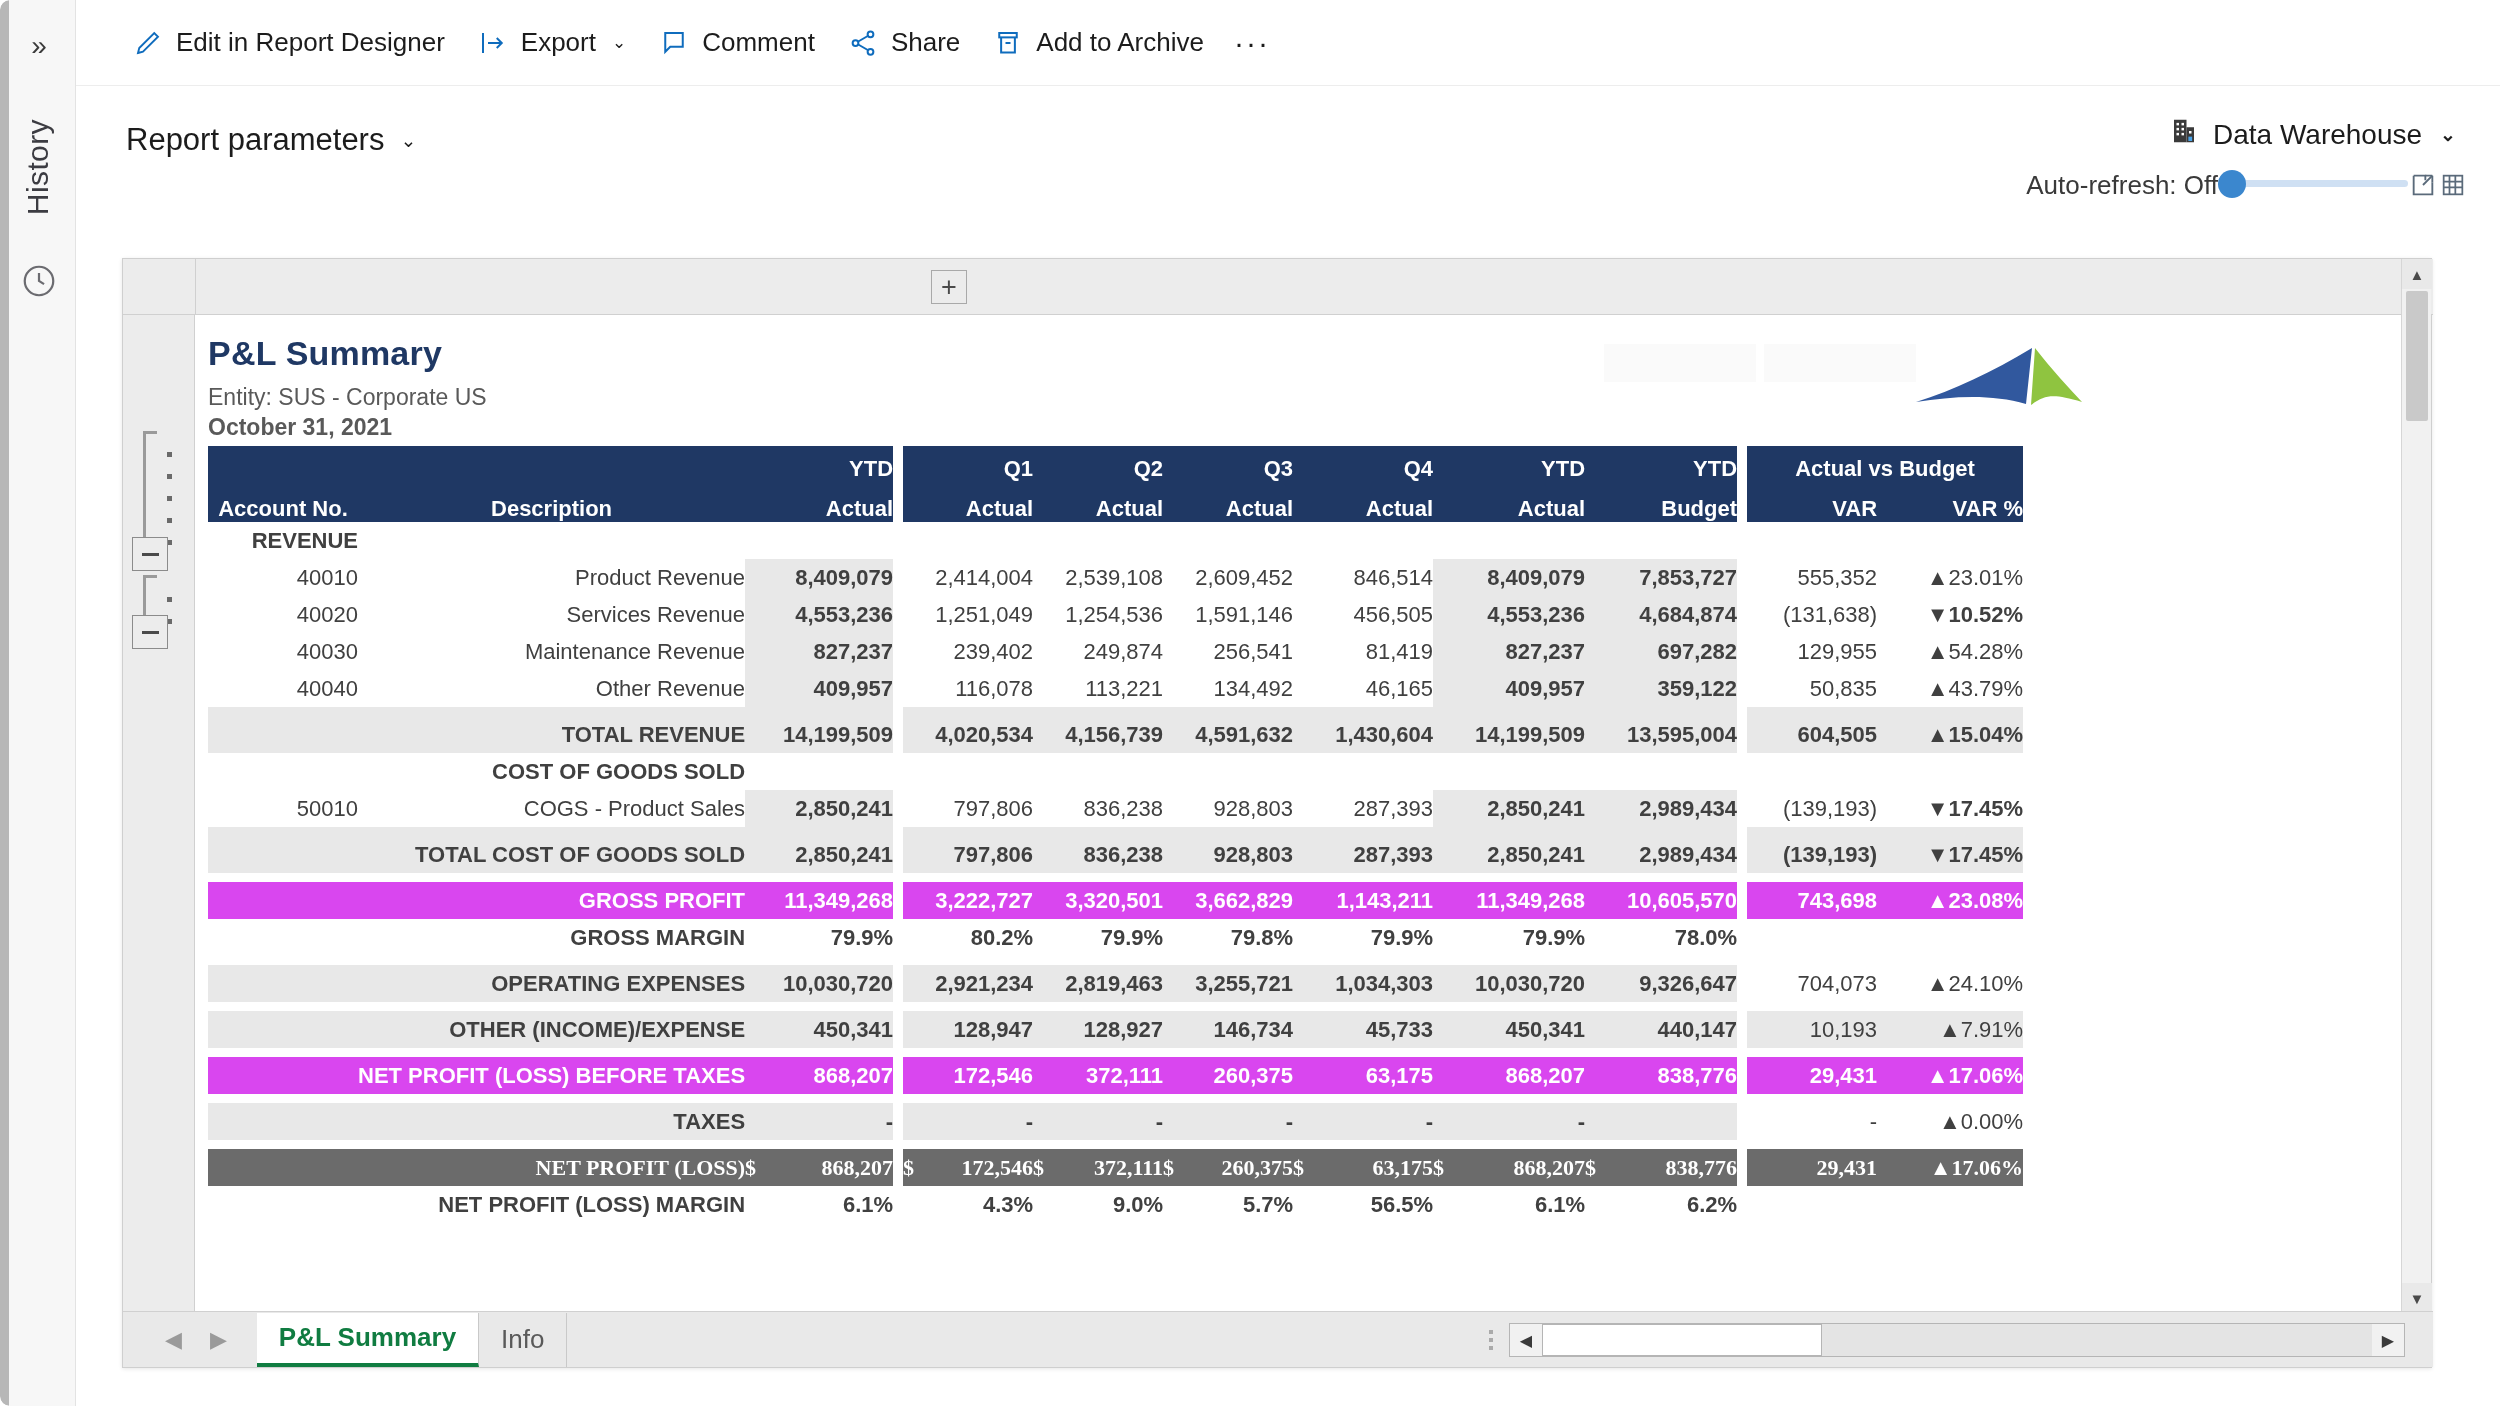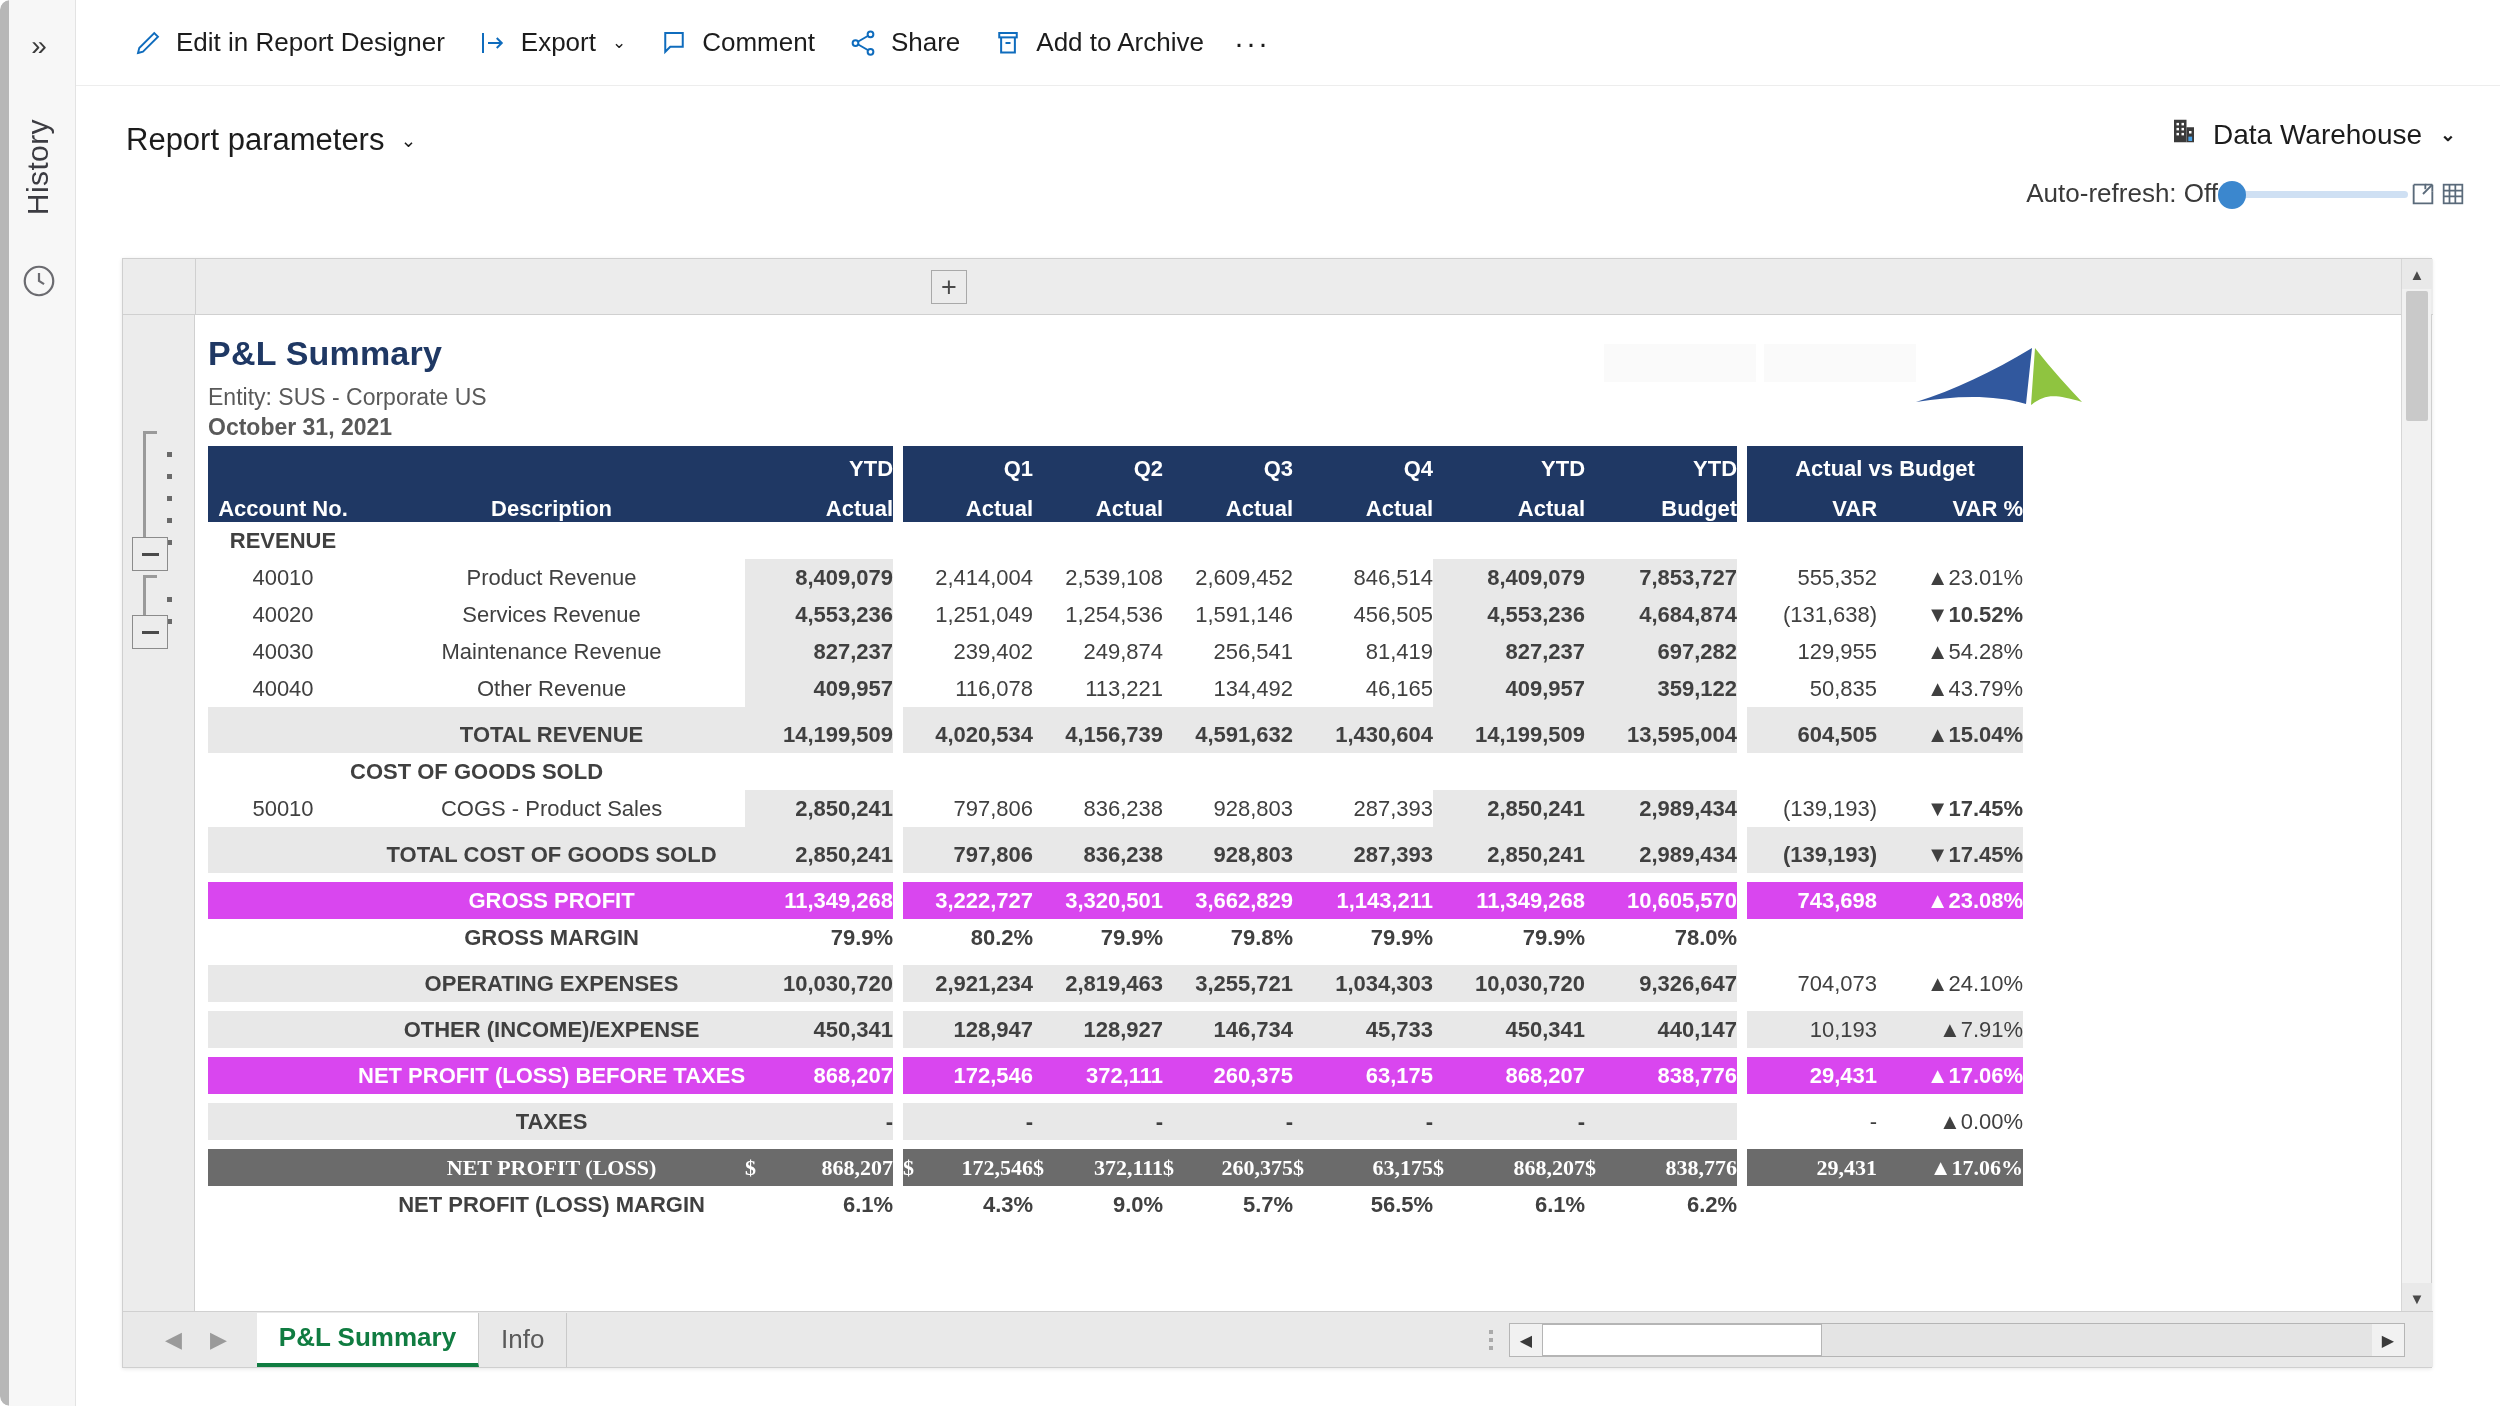--- a/index.html
+++ b/index.html
@@ -90,22 +90,22 @@
     font-size: 31px; color: #1c1c1c; cursor: pointer;
   }
   .param-left .caret { font-size: 19px; }
   .dw {
     position: absolute; right: 44px; top: 30px;
     display: flex; align-items: center; gap: 14px;
     font-size: 28px; color: #1c1c1c; cursor: pointer;
   }
   .dw .caret { font-size: 19px; font-weight: bold; margin-left: 4px; }
   .refresh-row {
-    position: absolute; right: 32px; top: 92px;
-    display: flex; align-items: center; 
+    position: absolute; right: 32px; top: 84px;
+    display: flex; align-items: flex-start; 
   }
   .refresh-label { font-size: 26px; color: #3a3a3a; }
   .slider {
     position: relative; width: 190px; height: 26px;
     display: flex; align-items: center;
   }
   .slider-track {
     position: absolute; left: 10px; right: 0; top: 10px;
     height: 7px; background: #cfe0f3; border-radius: 4px;
   }
@@ -195,21 +195,21 @@
   th.hd.top { vertical-align: bottom; padding-bottom: 2px; }
   th.hd.left { text-align: center; }
   th.hd.center { text-align: center; }
   th.gap { background: #ffffff; width: 10px; padding: 0; }
 
   td.c {
     font-size: 22px; color: #404040;
     height: 37px; text-align: right;
     padding: 0 10px; white-space: nowrap;
   }
-  td.c.left { text-align: center; margin-top: 40px; }
+  td.c.left { text-align: right; margin-top: 40px; }
   td.gapc { background: #ffffff; width: 10px; }
 
   .b { font-weight: bold; }
   .sec { font-size: 22px; font-weight: bold; color: #404040; }
   .shade-l { background: #e8e8e8; }
   .shade-ytd { background: #e8e8e8; }
   .band-med { background: #d946ef; color: #ffffff !important; font-weight: bold; }
   .band-dark { background: #6b6b6b; color: #ffffff !important; font-weight: bold; font-family: Liberation Serif, serif; }
   .band-light { background: #e8e8e8; }
   .up { color: #404040; }

